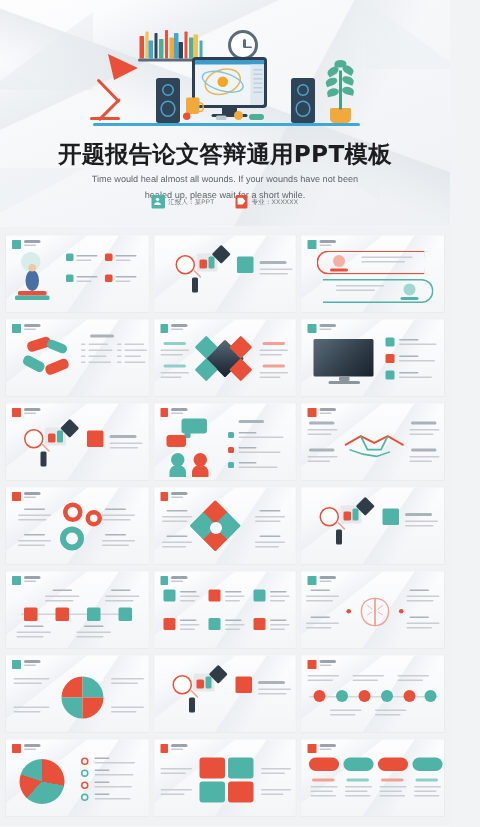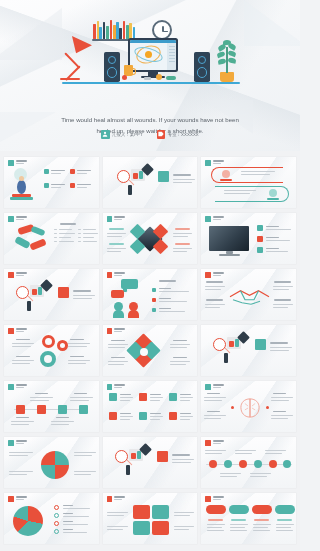--- a/index.html
+++ b/index.html
@@ -216,20 +216,21 @@
       </div>
 
       <div class="bits">
         <i style="left:2px;top:3px;width:5px;height:5px;background:#e8503a"></i>
         <i style="left:36px;top:2px;width:6px;height:6px;background:#f2a93b"></i>
         <i style="left:46px;top:4px;width:10px;height:4px;border-radius:2px;background:#4fae93"></i>
         <i style="left:24px;top:5px;width:7px;height:3px;border-radius:1px;background:#bfc8cf"></i>
       </div>
     </div>
 
+    <div class="hero-title">开题报告论文答辩通用PPT模板</div>
     <div class="hero-sub">
       <span>Time would heal almost all wounds. If your wounds have not been</span><br>
       <span>healed up, please wait for a short while.</span>
     </div>
 
     <div class="hero-meta">
       <div class="meta-item">
         <span class="meta-ico teal">
           <svg viewBox="0 0 16 16">
               <circle cx="8" cy="5" r="3"></circle>

